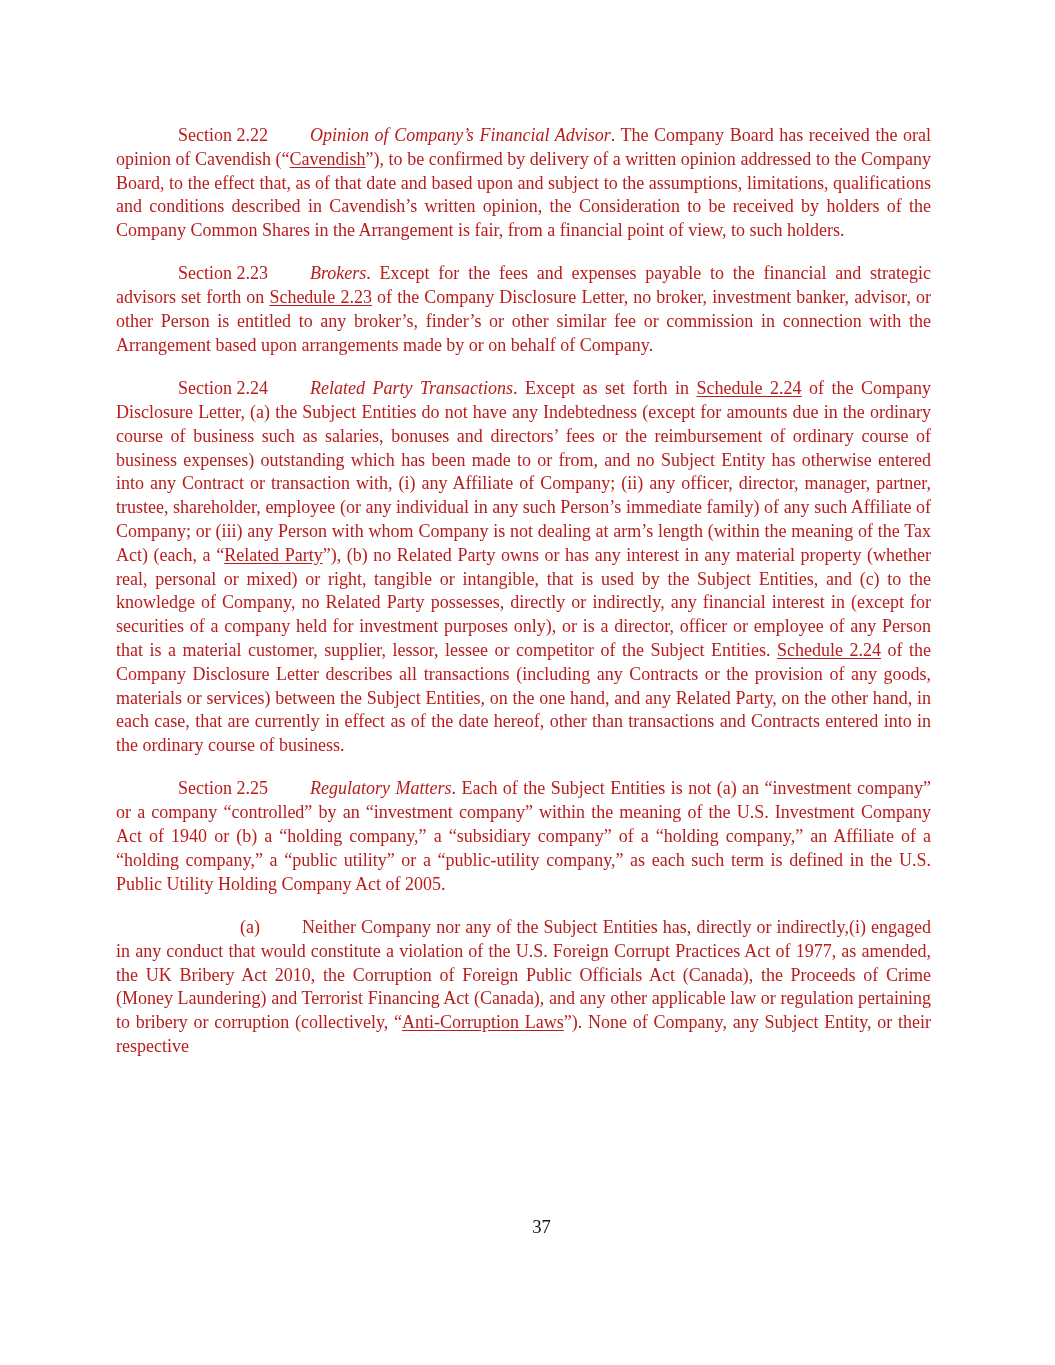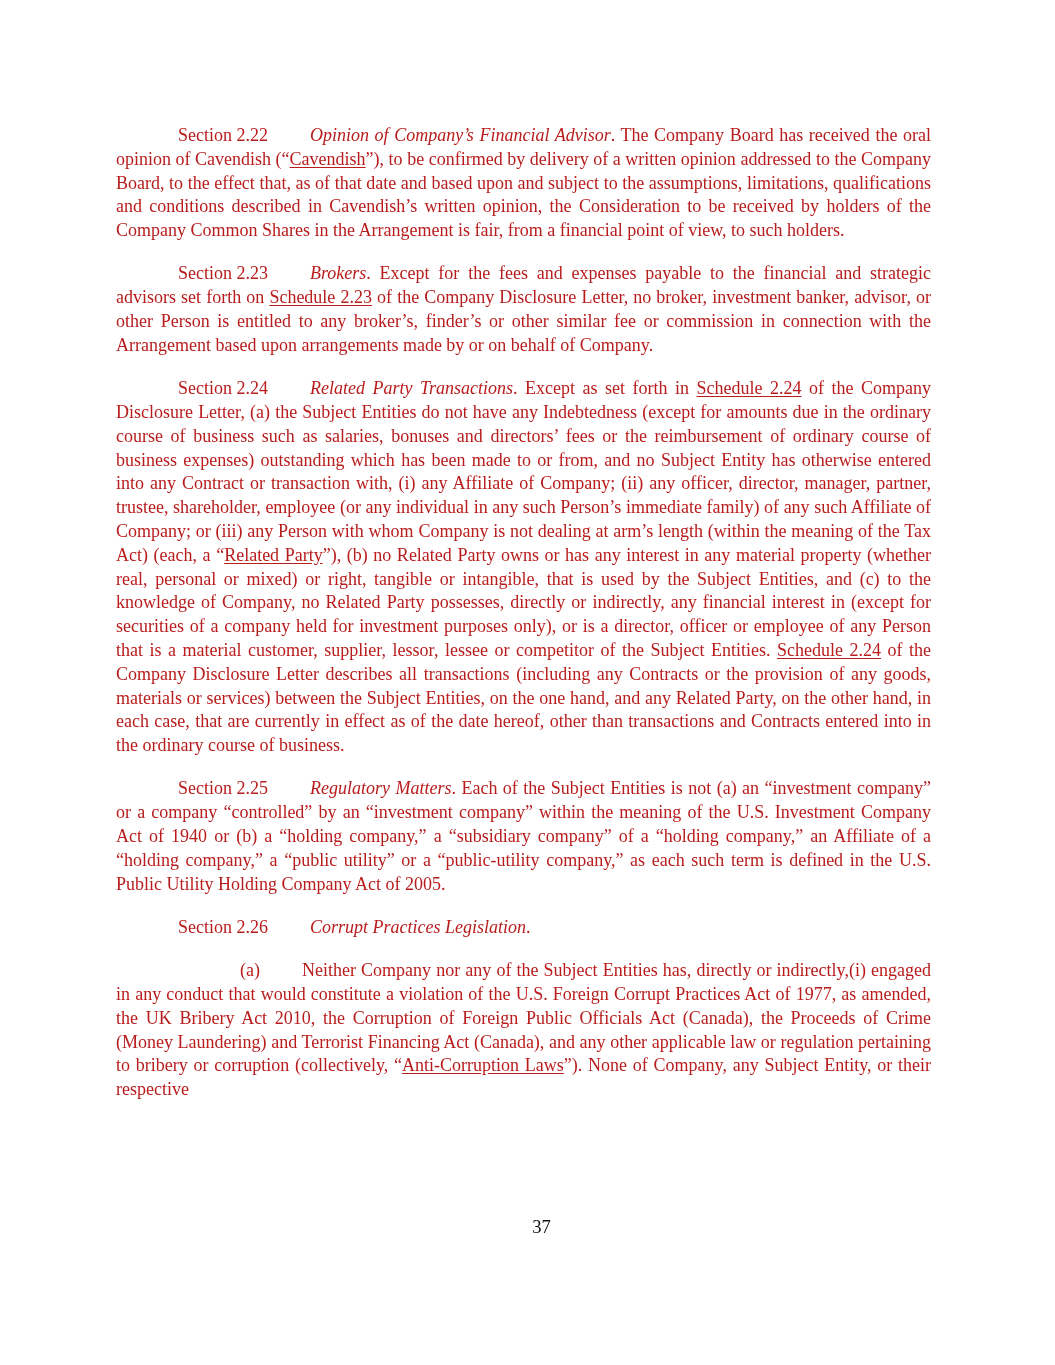--- a/index.html
+++ b/index.html
@@ -31,19 +31,18 @@
 <div class="page">
 
   <p class="para"><span class="sec-num">Section 2.22</span><span class="sec-title">Opinion of Company’s Financial Advisor</span><span>. The Company Board has received the oral opinion of Cavendish (“</span><span class="u">Cavendish</span><span>”), to be confirmed by delivery of a written opinion addressed to the Company Board, to the effect that, as of that date and based upon and subject to the assumptions, limitations, qualifications and conditions described in Cavendish’s written opinion, the Consideration to be received by holders of the Company Common Shares in the Arrangement is fair, from a financial point of view, to such holders.</span></p>
 
   <p class="para"><span class="sec-num">Section 2.23</span><span class="sec-title">Brokers</span><span>. Except for the fees and expenses payable to the financial and strategic advisors set forth on </span><span class="u">Schedule 2.23</span><span> of the Company Disclosure Letter, no broker, investment banker, advisor, or other Person is entitled to any broker’s, finder’s or other similar fee or commission in connection with the Arrangement based upon arrangements made by or on behalf of Company.</span></p>
 
   <p class="para"><span class="sec-num">Section 2.24</span><span class="sec-title">Related Party Transactions</span><span>. Except as set forth in </span><span class="u">Schedule 2.24</span><span> of the Company Disclosure Letter, (a) the Subject Entities do not have any Indebtedness (except for amounts due in the ordinary course of business such as salaries, bonuses and directors’ fees or the reimbursement of ordinary course of business expenses) outstanding which has been made to or from, and no Subject Entity has otherwise entered into any Contract or transaction with, (i) any Affiliate of Company; (ii) any officer, director, manager, partner, trustee, shareholder, employee (or any individual in any such Person’s immediate family) of any such Affiliate of Company; or (iii) any Person with whom Company is not dealing at arm’s length (within the meaning of the Tax Act) (each, a “</span><span class="u">Related Party</span><span>”), (b) no Related Party owns or has any interest in any material property (whether real, personal or mixed) or right, tangible or intangible, that is used by the Subject Entities, and (c) to the knowledge of Company, no Related Party possesses, directly or indirectly, any financial interest in (except for securities of a company held for investment purposes only), or is a director, officer or employee of any Person that is a material customer, supplier, lessor, lessee or competitor of the Subject Entities. </span><span class="u">Schedule 2.24</span><span> of the Company Disclosure Letter describes all transactions (including any Contracts or the provision of any goods, materials or services) between the Subject Entities, on the one hand, and any Related Party, on the other hand, in each case, that are currently in effect as of the date hereof, other than transactions and Contracts entered into in the ordinary course of business.</span></p>
 
   <p class="para"><span class="sec-num">Section 2.25</span><span class="sec-title">Regulatory Matters</span><span>. Each of the Subject Entities is not (a) an “investment company” or a company “controlled” by an “investment company” within the meaning of the U.S. Investment Company Act of 1940 or (b) a “holding company,” a “subsidiary company” of a “holding company,” an Affiliate of a “holding company,” a “public utility” or a “public-utility company,” as each such term is defined in the U.S. Public Utility Holding Company Act of 2005.</span></p>
 
-  <p class="para"><span class="sec-num">Section 2.26</span><span class="sec-title">Corrupt Practices Legislation</span><span>.</span></p>
 
   <p class="para sub"><span class="sec-num" style="width:62px">(a)</span><span>Neither Company nor any of the Subject Entities has, directly or indirectly,(i) engaged in any conduct that would constitute a violation of the U.S. Foreign Corrupt Practices Act of 1977, as amended, the UK Bribery Act 2010, the Corruption of Foreign Public Officials Act (Canada), the Proceeds of Crime (Money Laundering) and Terrorist Financing Act (Canada), and any other applicable law or regulation pertaining to bribery or corruption (collectively, “</span><span class="u">Anti-Corruption Laws</span><span>”). None of Company, any Subject Entity, or their respective</span></p>
 
 </div>
 
 <div class="footer">37</div>
 
 </body></html>

